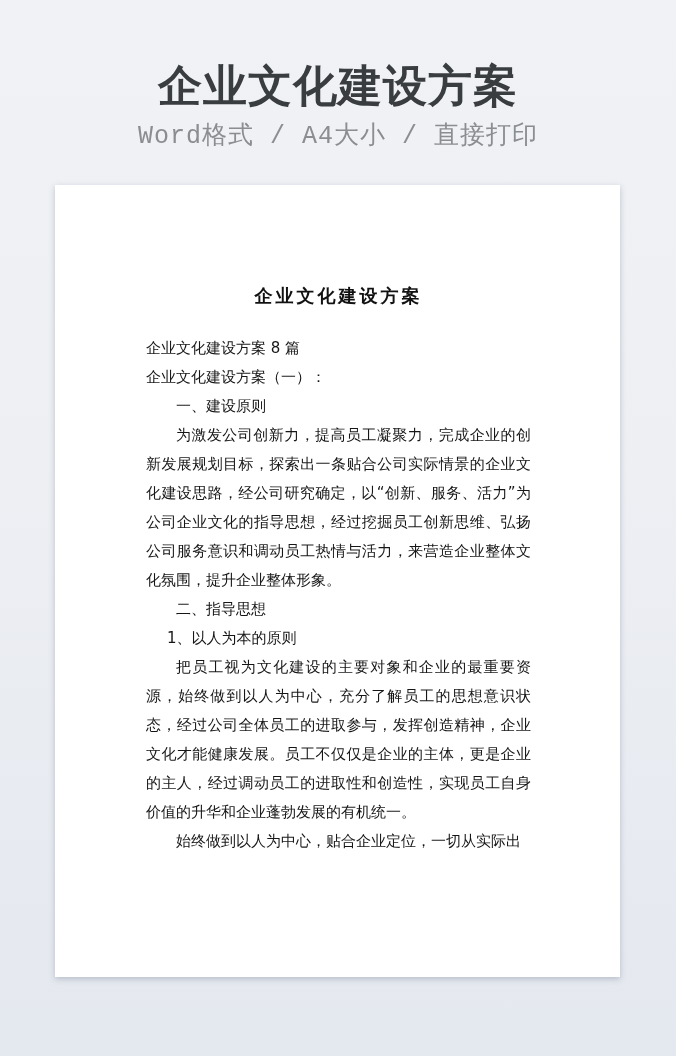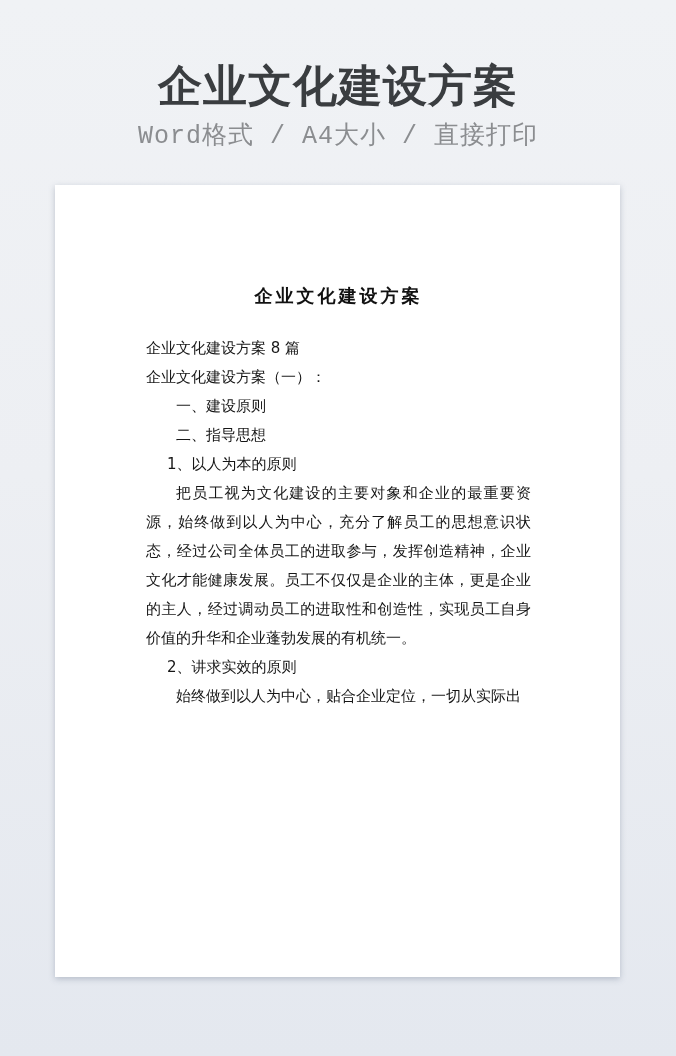--- a/index.html
+++ b/index.html
@@ -81,19 +81,19 @@
   <div class="banner-title">企业文化建设方案</div>
   <div class="banner-subtitle">Word格式 / A4大小 / 直接打印</div>
 </div>
 
 <div class="doc-page">
   <h1 class="doc-title">企业文化建设方案</h1>
   <div class="doc-body">
       <p class="doc-para indent-none">企业文化建设方案 8 篇</p>
       <p class="doc-para indent-none">企业文化建设方案（一）：</p>
       <p class="doc-para indent-first">一、建设原则</p>
+      <p class="doc-para indent-first">为激发公司创新力，提高员工凝聚力，完成企业的创新发展规划目标，探索出一条贴合公司实际情景的企业文化建设思路，经公司研究确定，以“创新、服务、活力”为公司企业文化的指导思想，经过挖掘员工创新思维、弘扬公司服务意识和调动员工热情与活力，来营造企业整体文化氛围，提升企业整体形象。</p>
       <p class="doc-para indent-first">二、指导思想</p>
       <p class="doc-para indent-num">1、以人为本的原则</p>
       <p class="doc-para indent-first">把员工视为文化建设的主要对象和企业的最重要资源，始终做到以人为中心，充分了解员工的思想意识状态，经过公司全体员工的进取参与，发挥创造精神，企业文化才能健康发展。员工不仅仅是企业的主体，更是企业的主人，经过调动员工的进取性和创造性，实现员工自身价值的升华和企业蓬勃发展的有机统一。</p>
-      <p class="doc-para indent-num">2、讲求实效的原则</p>
       <p class="doc-para indent-first">始终做到以人为中心，贴合企业定位，一切从实际出</p>
     </div>
 </div>
 
 </body></html>

